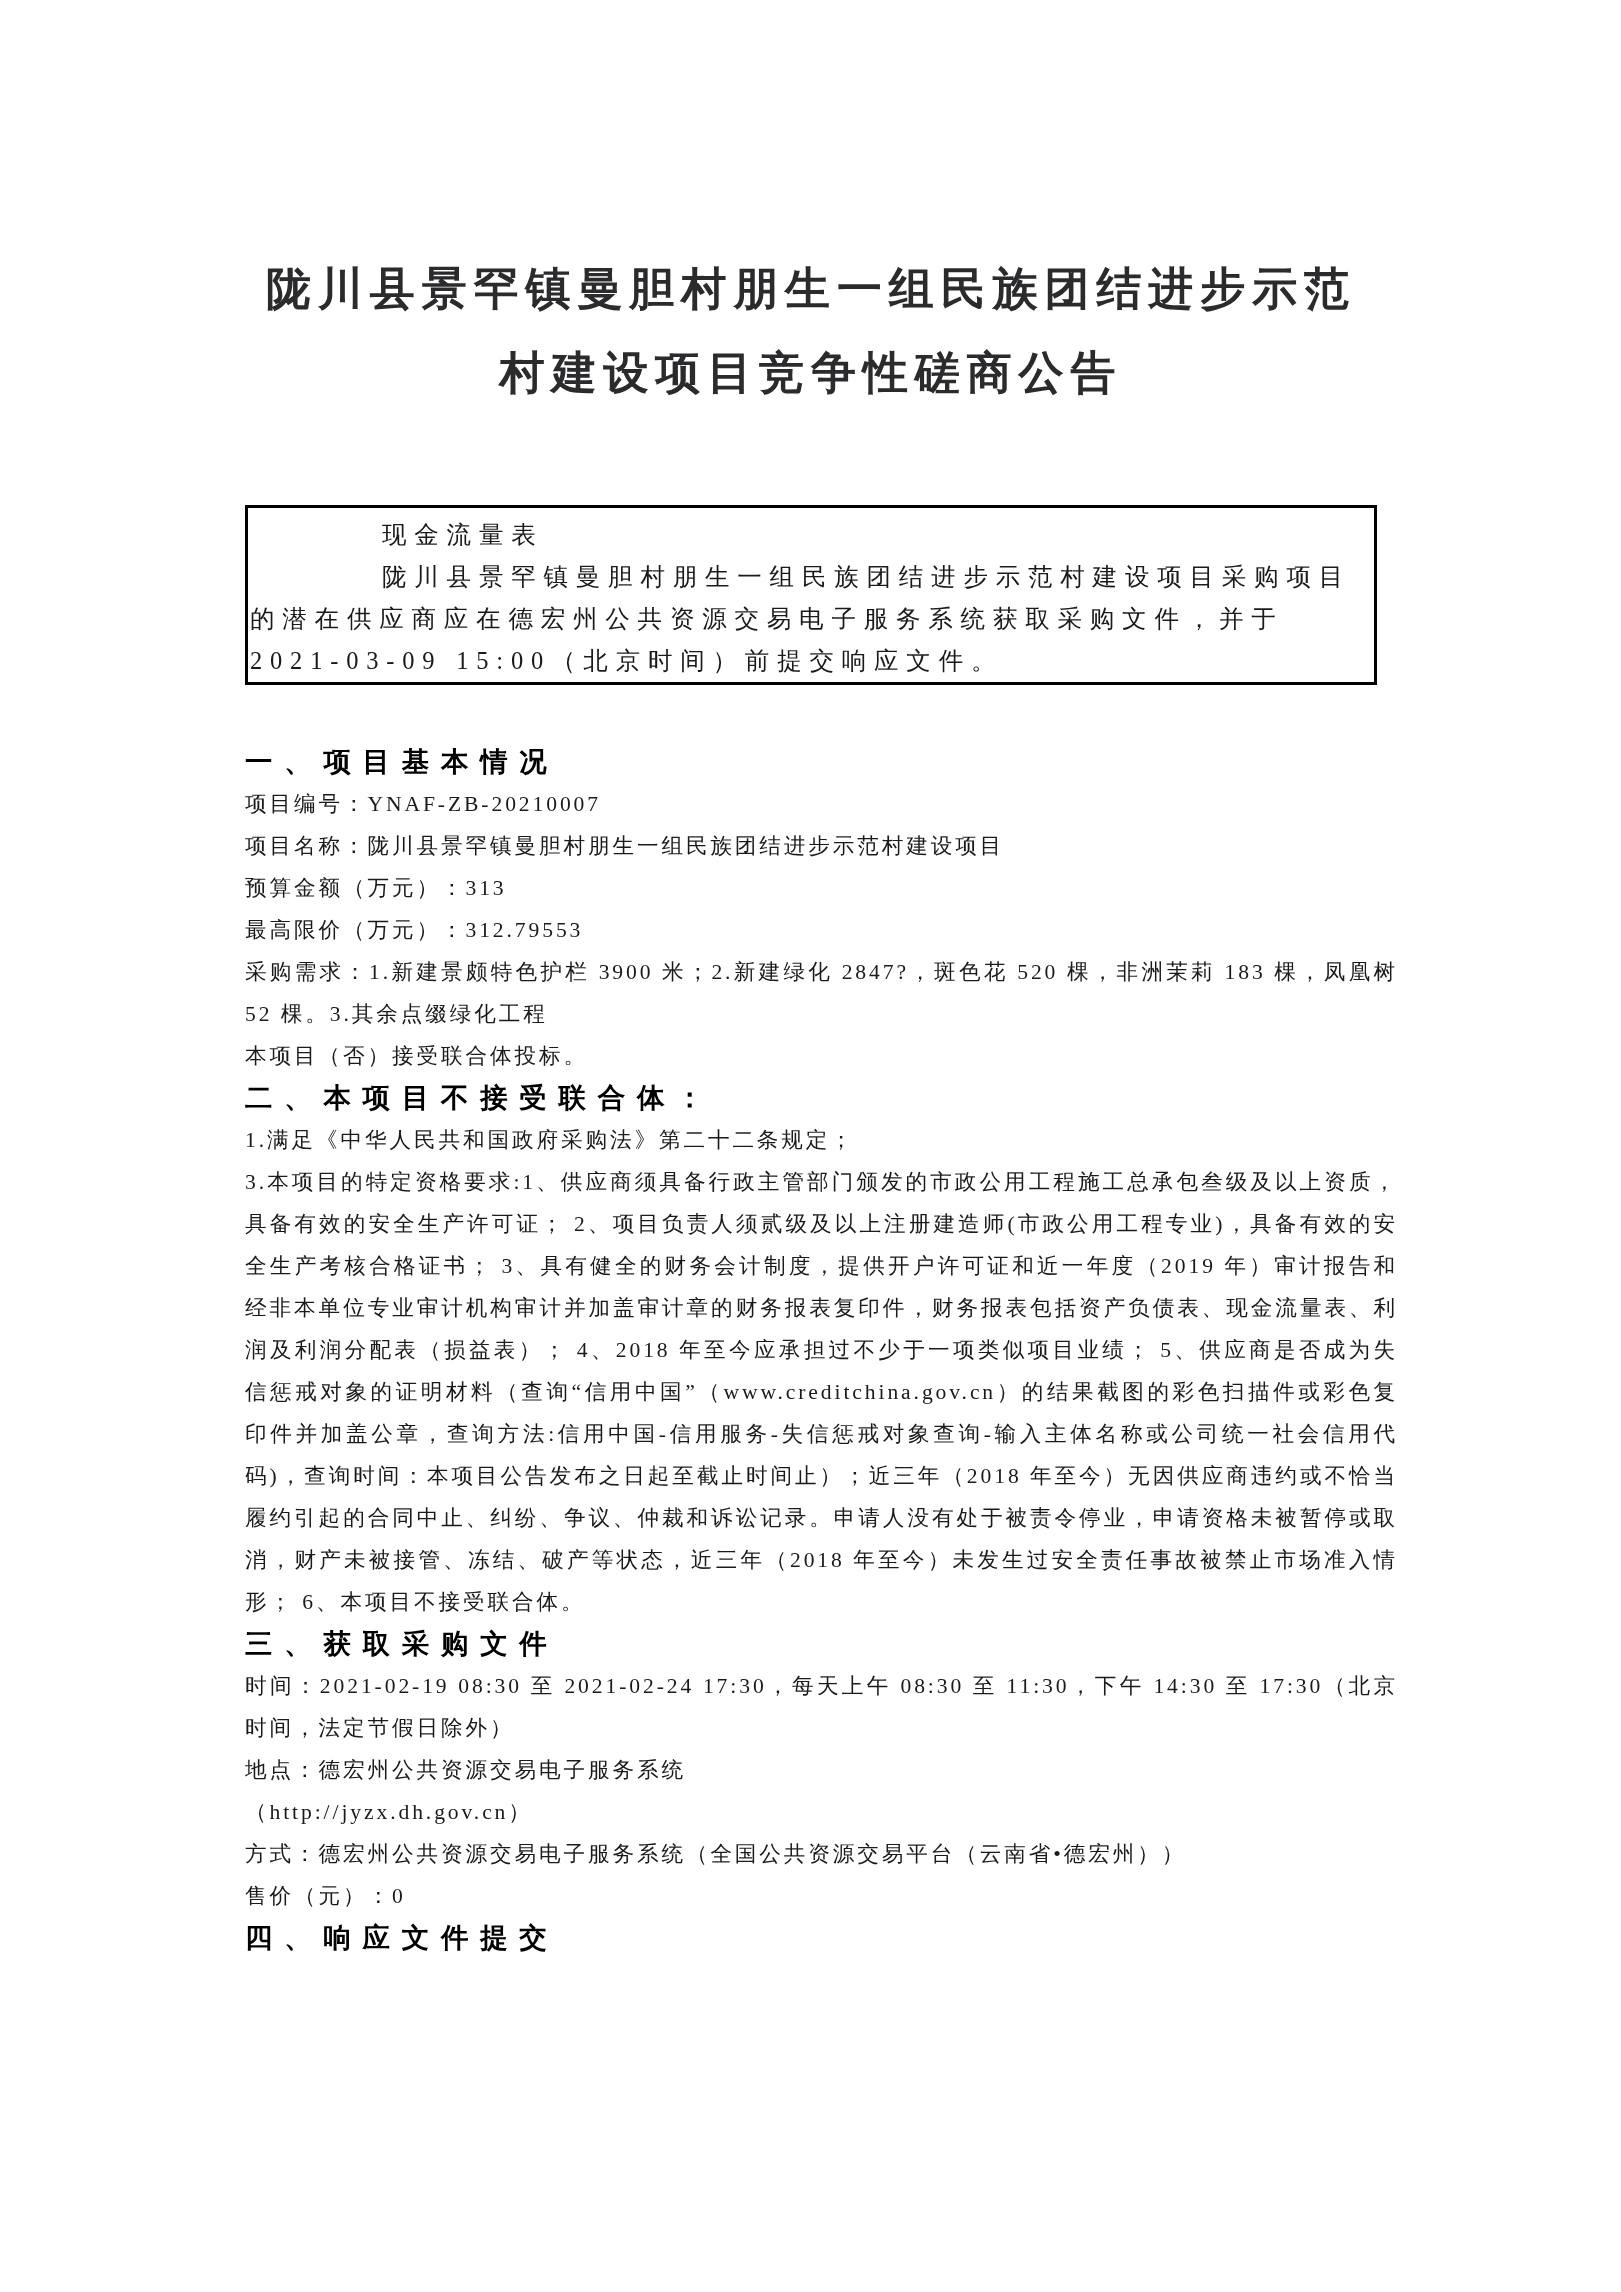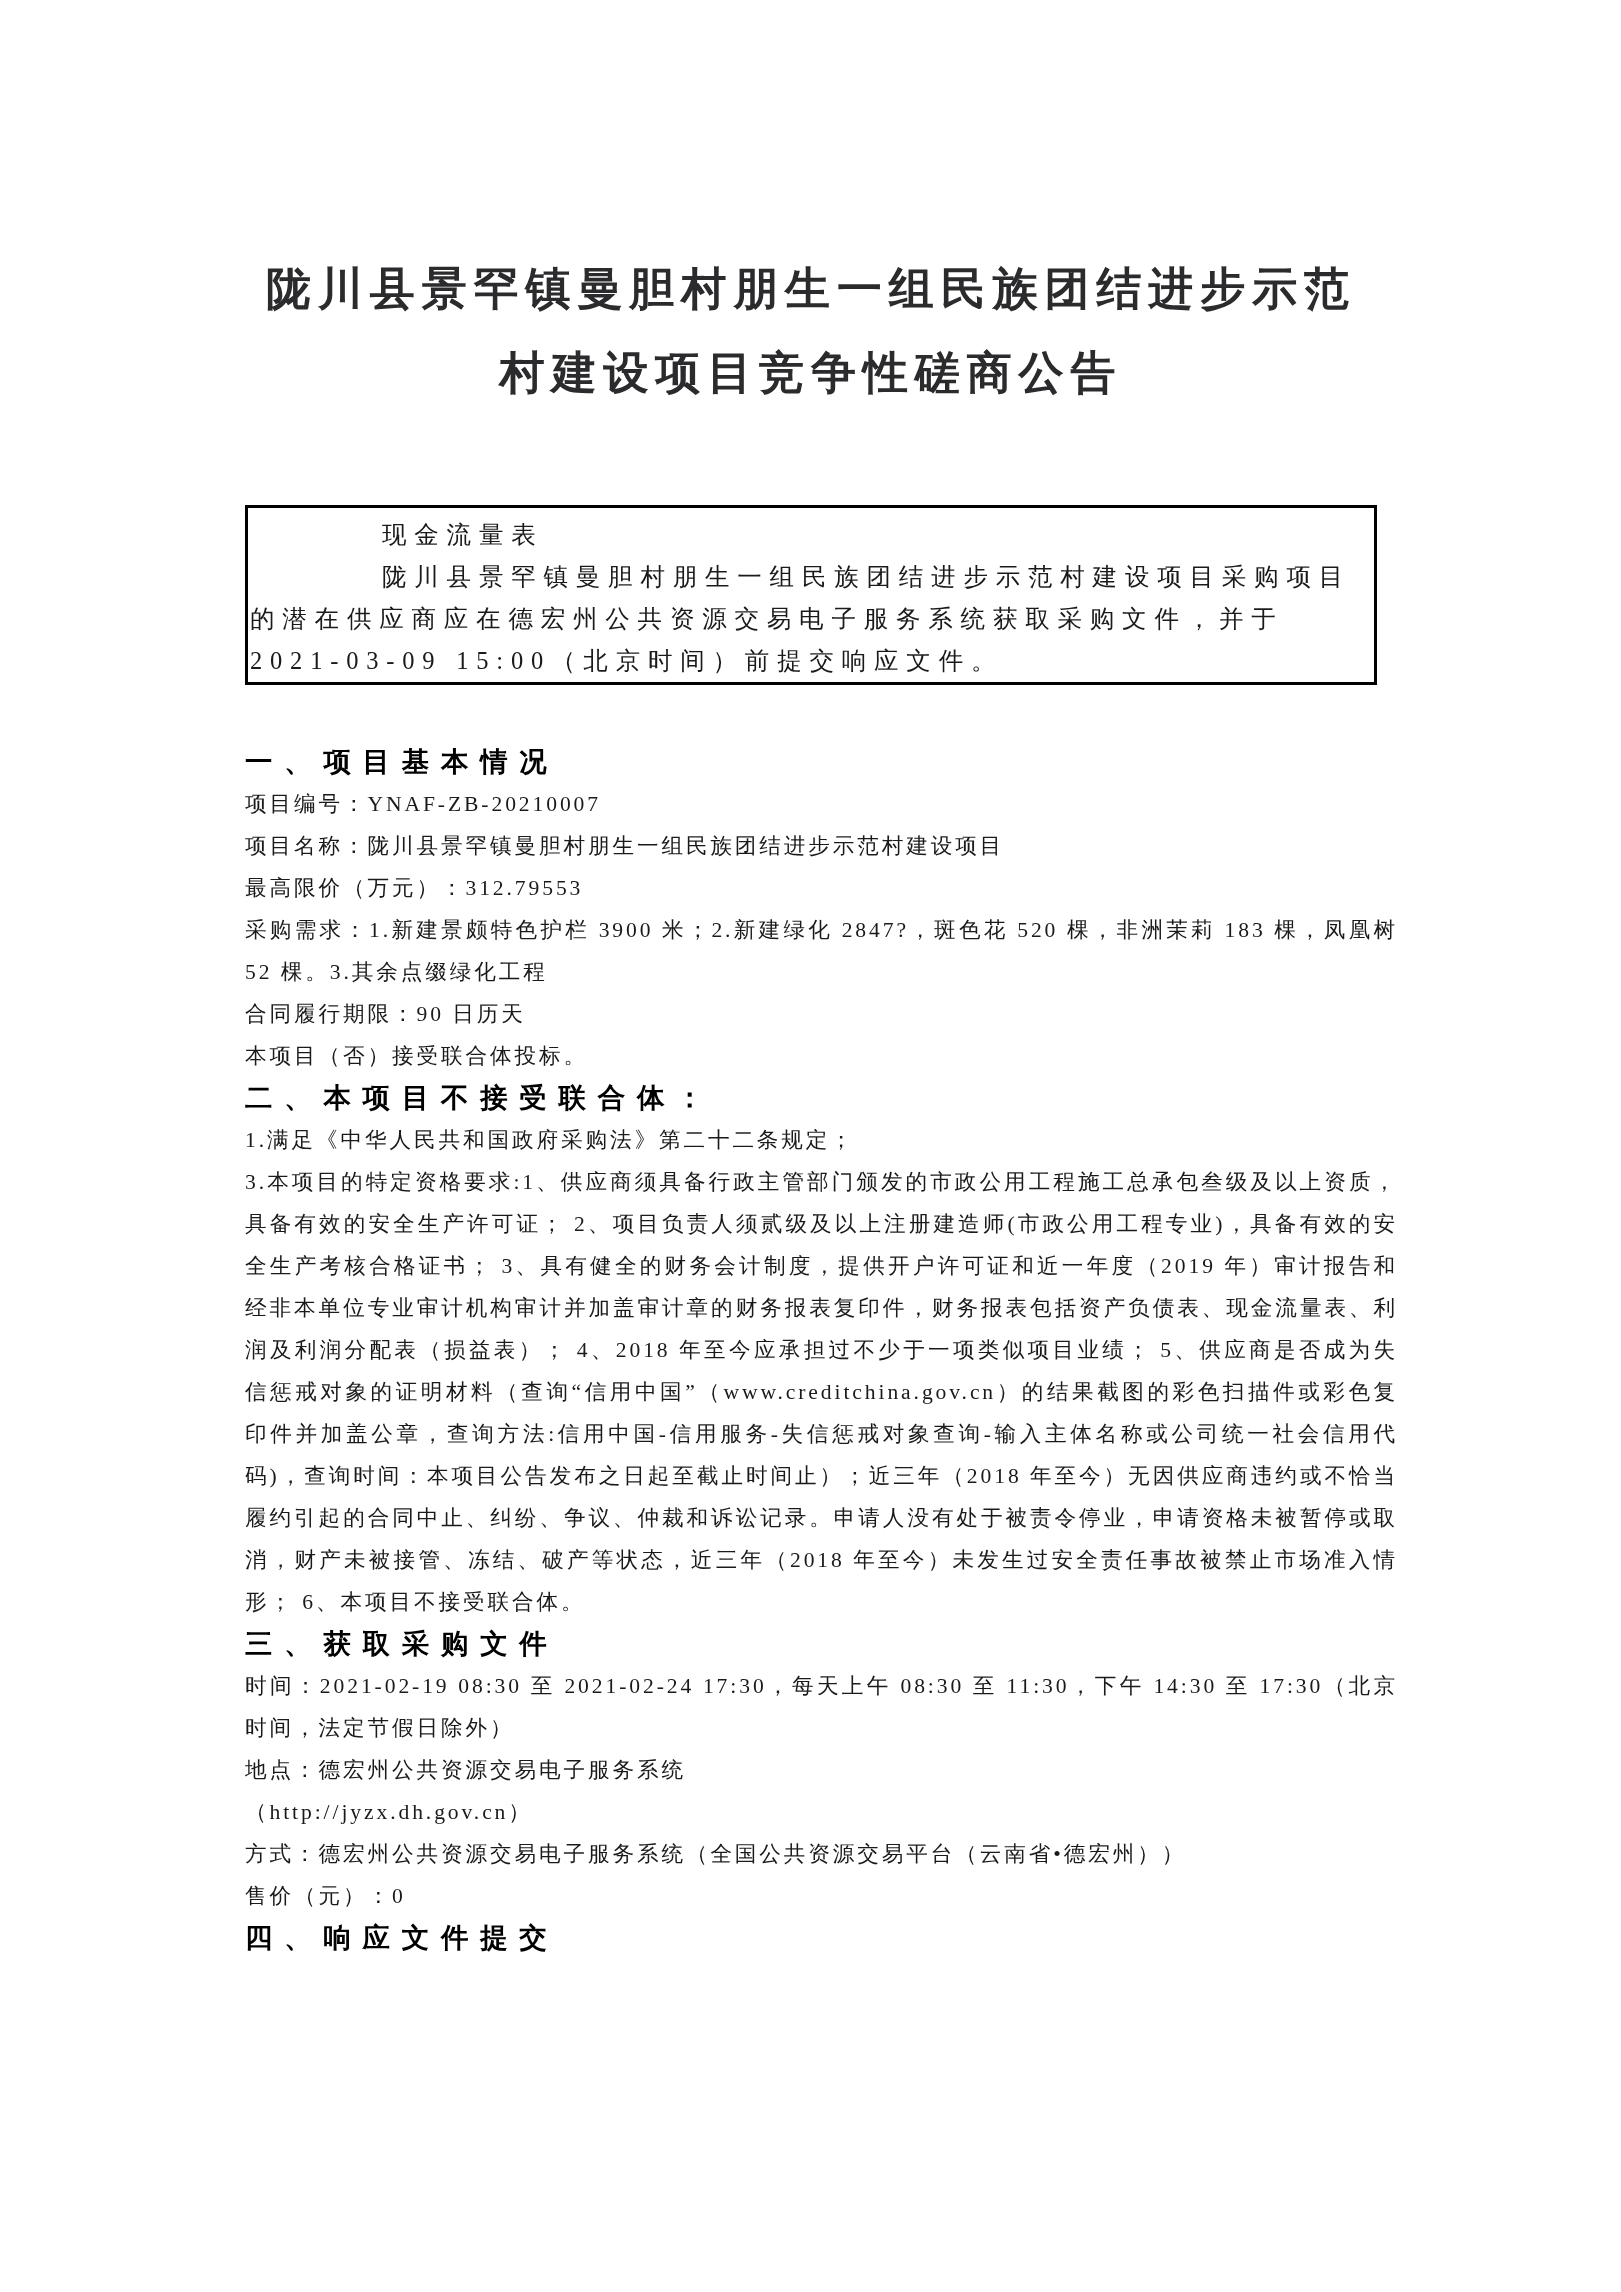--- a/index.html
+++ b/index.html
@@ -83,23 +83,23 @@
     <div class="overview-box">
       <p class="box-p first-indent">现金流量表</p>
       <p class="box-p first-indent">陇川县景罕镇曼胆村朋生一组民族团结进步示范村建设项目采购项目的潜在供应商应在德宏州公共资源交易电子服务系统获取采购文件，并于2021-03-09 15:00（北京时间）前提交响应文件。</p>
     </div>
 
     <div class="body-text">
 
       <h2 class="sec-heading">一、项目基本情况</h2>
       <p class="line">项目编号：YNAF-ZB-20210007</p>
       <p class="line">项目名称：陇川县景罕镇曼胆村朋生一组民族团结进步示范村建设项目</p>
+      <p class="line">预算金额（万元）：313</p>
       <p class="line">最高限价（万元）：312.79553</p>
       <p class="line">采购需求：1.新建景颇特色护栏 3900 米；2.新建绿化 2847?，斑色花 520 棵，非洲茉莉 183 棵，凤凰树 52 棵。3.其余点缀绿化工程</p>
-      <p class="line">合同履行期限：90 日历天</p>
       <p class="line">本项目（否）接受联合体投标。</p>
 
       <h2 class="sec-heading">二、本项目不接受联合体：</h2>
       <p class="line">1.满足《中华人民共和国政府采购法》第二十二条规定；</p>
       <p class="line">3.本项目的特定资格要求:1、供应商须具备行政主管部门颁发的市政公用工程施工总承包叁级及以上资质，具备有效的安全生产许可证； 2、项目负责人须贰级及以上注册建造师(市政公用工程专业)，具备有效的安全生产考核合格证书； 3、具有健全的财务会计制度，提供开户许可证和近一年度（2019 年）审计报告和经非本单位专业审计机构审计并加盖审计章的财务报表复印件，财务报表包括资产负债表、现金流量表、利润及利润分配表（损益表）； 4、2018 年至今应承担过不少于一项类似项目业绩； 5、供应商是否成为失信惩戒对象的证明材料（查询“信用中国”（www.creditchina.gov.cn）的结果截图的彩色扫描件或彩色复印件并加盖公章，查询方法:信用中国-信用服务-失信惩戒对象查询-输入主体名称或公司统一社会信用代码)，查询时间：本项目公告发布之日起至截止时间止）；近三年（2018 年至今）无因供应商违约或不恰当履约引起的合同中止、纠纷、争议、仲裁和诉讼记录。申请人没有处于被责令停业，申请资格未被暂停或取消，财产未被接管、冻结、破产等状态，近三年（2018 年至今）未发生过安全责任事故被禁止市场准入情形； 6、本项目不接受联合体。</p>
 
       <h2 class="sec-heading">三、获取采购文件</h2>
       <p class="line">时间：2021-02-19 08:30 至 2021-02-24 17:30，每天上午 08:30 至 11:30，下午 14:30 至 17:30（北京时间，法定节假日除外）</p>
       <p class="line">地点：德宏州公共资源交易电子服务系统</p>
       <p class="line">（http://jyzx.dh.gov.cn）</p>

